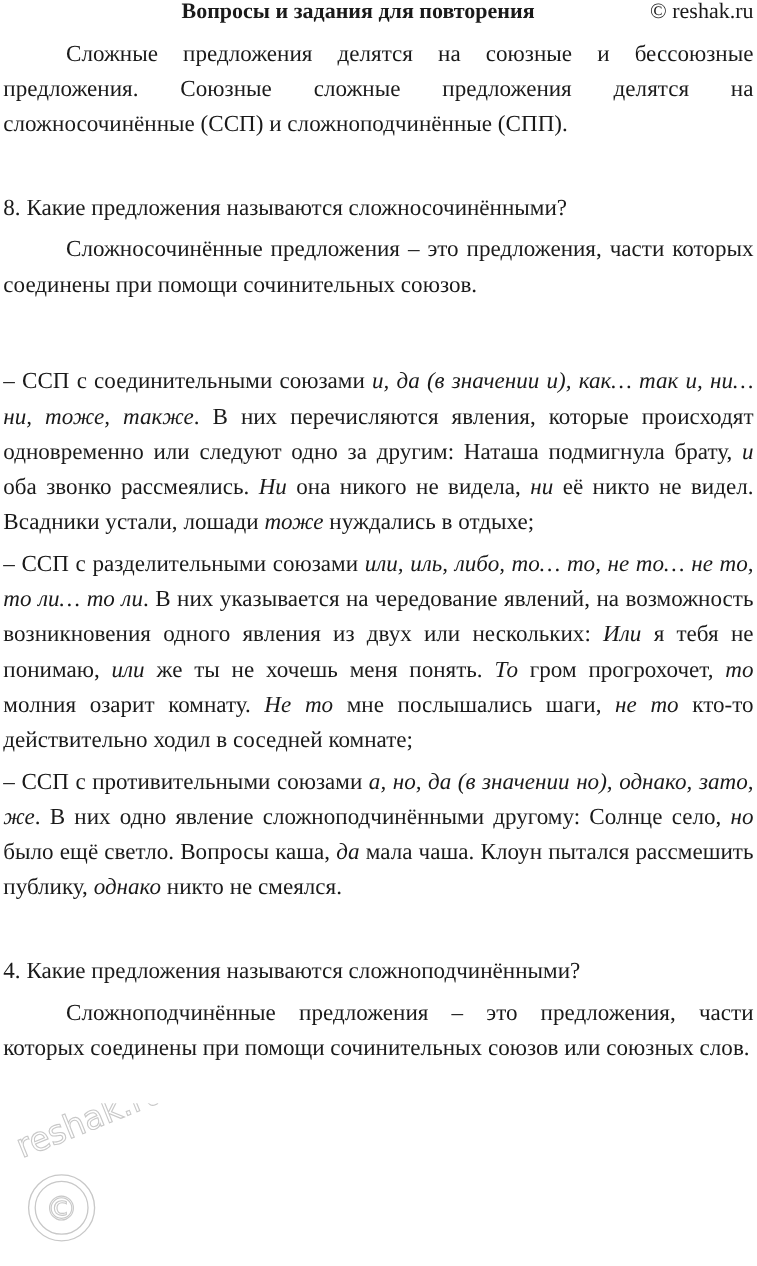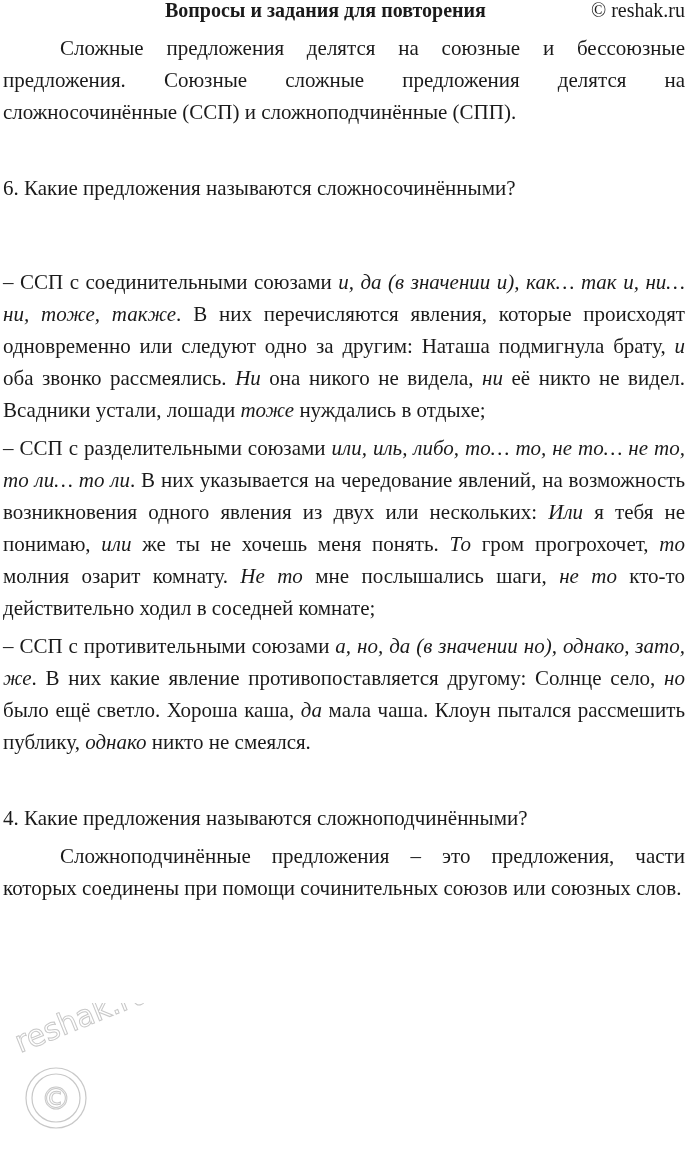--- a/index.html
+++ b/index.html
@@ -81,37 +81,38 @@
   </div>
 
   <div>
     <div class="gap-a"></div>
     <p class="a a-last-left">Сложные предложения делятся на союзные и бессоюзные предложения. Союзные сложные предложения делятся на сложносочинённые (ССП) и сложноподчинённые (СПП).</p>
   </div>
 
   <div class="gap-section"></div>
 
   <div>
-    <p class="q">6. Какие предложения называются сложносочинёнными?</p>
+    <p class="q">8. Какие предложения называются сложносочинёнными?</p>
     <div class="gap-a"></div>
+    <p class="a a-last-left">Сложносочинённые предложения – это предложения, части которых соединены при помощи сочинительных союзов.</p>
   </div>
 
   <div class="gap-section"></div>
 
   <div>
     <div class="gap-a"></div>
     <div class="gap-item"></div>
 
     <p class="item a-last-left"><span>– ССП с соединительными союзами </span><i>и, да (в значении и), как… так и, ни… ни, тоже, также</i><span>. В них перечисляются явления, которые происходят одновременно или следуют одно за другим: Наташа подмигнула брату, </span><i>и</i><span> оба звонко рассмеялись. </span><i>Ни</i><span> она никого не видела, </span><i>ни</i><span> её никто не видел. Всадники устали, лошади </span><i>тоже</i><span> нуждались в отдыхе;</span></p>
     <div class="gap-item"></div>
 
     <p class="item a-last-left"><span>– ССП с разделительными союзами </span><i>или, иль, либо, то… то, не то… не то, то ли… то ли</i><span>. В них указывается на чередование явлений, на возможность возникновения одного явления из двух или нескольких: </span><i>Или</i><span> я тебя не понимаю, </span><i>или</i><span> же ты не хочешь меня понять. </span><i>То</i><span> гром прогрохочет, </span><i>то</i><span> молния озарит комнату. </span><i>Не то</i><span> мне послышались шаги, </span><i>не то</i><span> кто-то действительно ходил в соседней комнате;</span></p>
     <div class="gap-item"></div>
 
-    <p class="item a-last-left"><span>– ССП с противительными союзами </span><i>а, но, да (в значении но), однако, зато, же</i><span>. В них какие явление противопоставляется другому: Солнце село, </span><i>но</i><span> было ещё светло. Хороша каша, </span><i>да</i><span> мала чаша. Клоун пытался рассмешить публику, </span><i>однако</i><span> никто не смеялся.</span></p>
+    <p class="item a-last-left"><span>– ССП с противительными союзами </span><i>а, но, да (в значении но), однако, зато, же</i><span>. В них одно явление сложноподчинёнными другому: Солнце село, </span><i>но</i><span> было ещё светло. Вопросы каша, </span><i>да</i><span> мала чаша. Клоун пытался рассмешить публику, </span><i>однако</i><span> никто не смеялся.</span></p>
   </div>
 
   <div class="gap-section"></div>
 
   <div>
     <p class="q">4. Какие предложения называются сложноподчинёнными?</p>
     <div class="gap-a"></div>
     <p class="a a-last-left">Сложноподчинённые предложения – это предложения, части которых соединены при помощи сочинительных союзов или союзных слов.</p>
   </div>
 </div>

